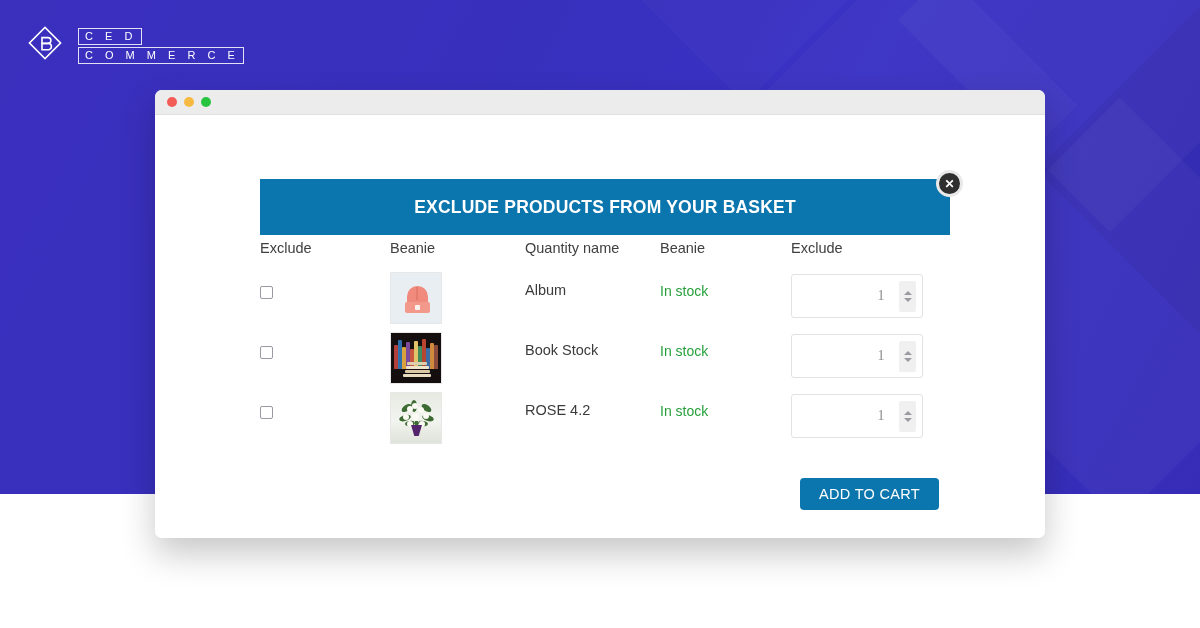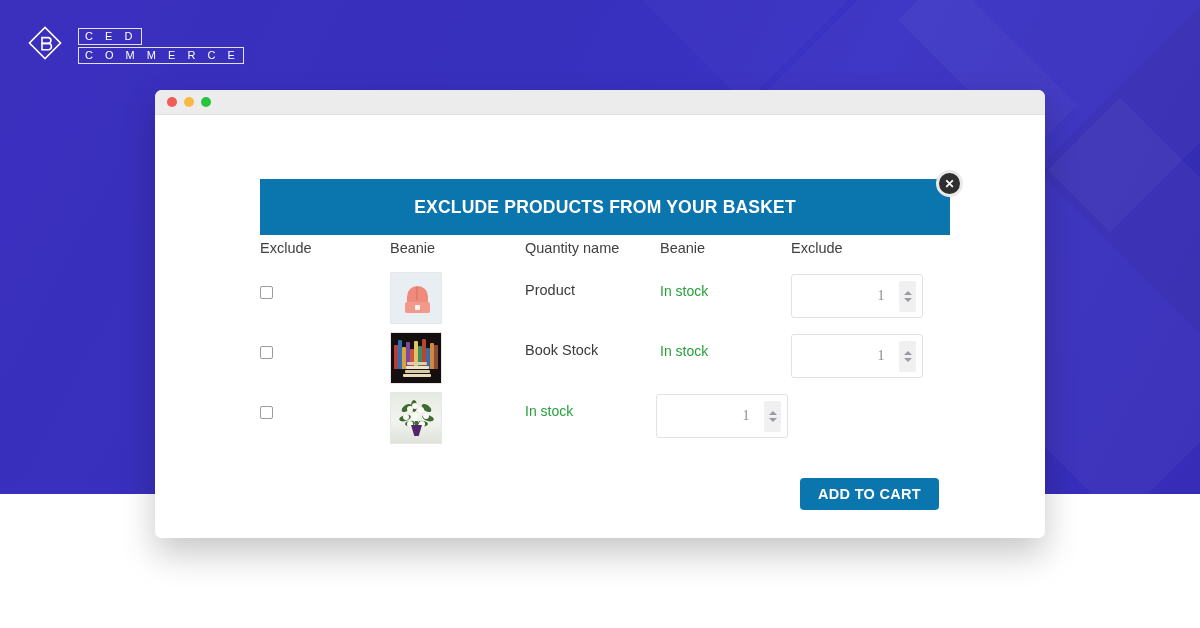--- a/index.html
+++ b/index.html
@@ -231,21 +231,21 @@
   
   .cart-btn {
     position: absolute;
     left: 645px; top: 363px;
     width: 139px; height: 32px;
     background: #0b75ad;
     border: none;
     border-radius: 4px;
     color: #ffffff;
     font-size: 14.5px;
-    font-weight: bold;
+    font-weight: normal;
     letter-spacing: 0.3px;
     cursor: pointer;
     font-family: "Liberation Sans", sans-serif;
   }
 
   
   .art { position: absolute; inset: 0; }
   .art-beanie { background: #e9eef2; }
   .beanie-body {
     position: absolute;
@@ -374,21 +374,21 @@
             <div class="thumb">
               <div class="art art-beanie">
                 <div class="beanie-body"></div>
                 <div class="beanie-seam"></div>
                 <div class="beanie-cuff"></div>
                 <div class="beanie-tag"></div>
               </div>
             </div>
           </div>
           <div class="col-name">
-            <div class="pname">Product</div>
+            <div class="pname">Album</div>
           </div>
           <div class="col-stock">
             <div class="pstock">In stock</div>
           </div>
           <div class="col-quantity">
             <div class="qty-wrap">
               <input class="qty-val" type="text" value="1" style="">
               <span class="spinner">
                 <span class="chev chev-up"></span>
                 <span class="chev chev-down"></span>
@@ -462,20 +462,23 @@
                 <span class="fl-petal" style="left:12px; top:21px; width:6px; height:6px;"></span>
                 <span class="fl-petal" style="left:32px; top:20px; width:6px; height:6px;"></span>
                 <span class="fl-petal" style="left:21px; top:20px; width:7px; height:7px;"></span>
                 <span class="fl-petal" style="left:16px; top:28px; width:6px; height:6px;"></span>
                 <span class="fl-petal" style="left:28px; top:28px; width:6px; height:6px;"></span>
                 <span class="fl-stem"></span>
                 <span class="fl-wrap"></span>
               </div>
             </div>
           </div>
+          <div class="col-name">
+            <div class="pname">ROSE 4.2</div>
+          </div>
           <div class="col-stock">
             <div class="pstock">In stock</div>
           </div>
           <div class="col-quantity">
             <div class="qty-wrap">
               <input class="qty-val" type="text" value="1" style="">
               <span class="spinner">
                 <span class="chev chev-up"></span>
                 <span class="chev chev-down"></span>
               </span>

